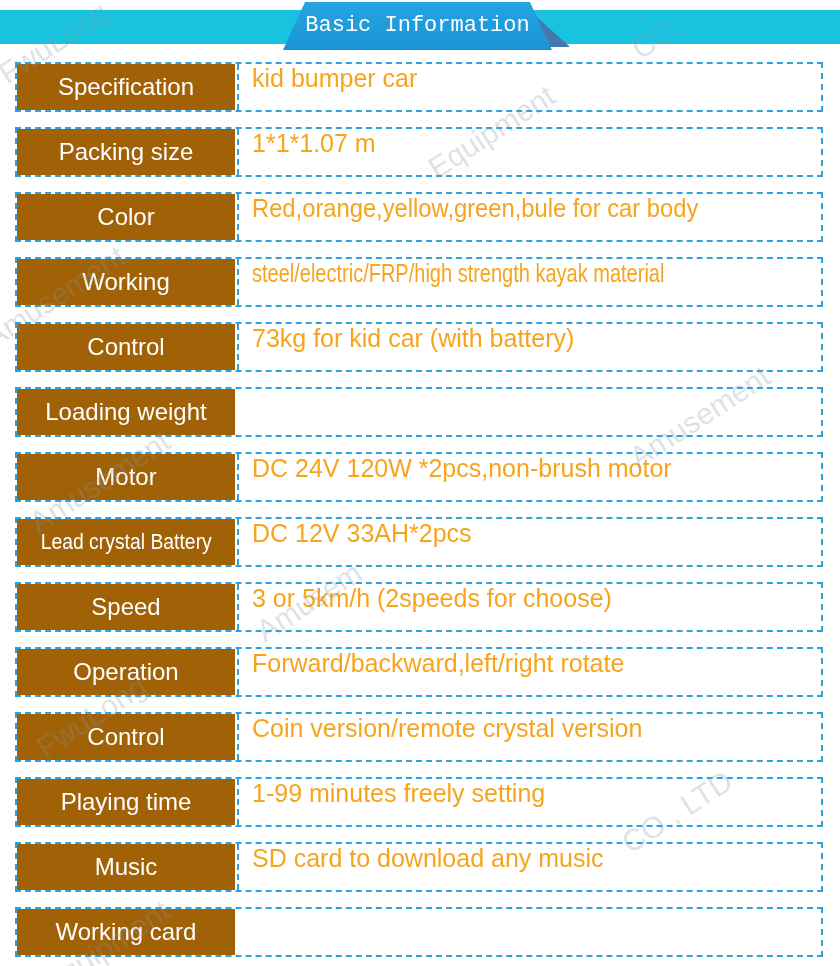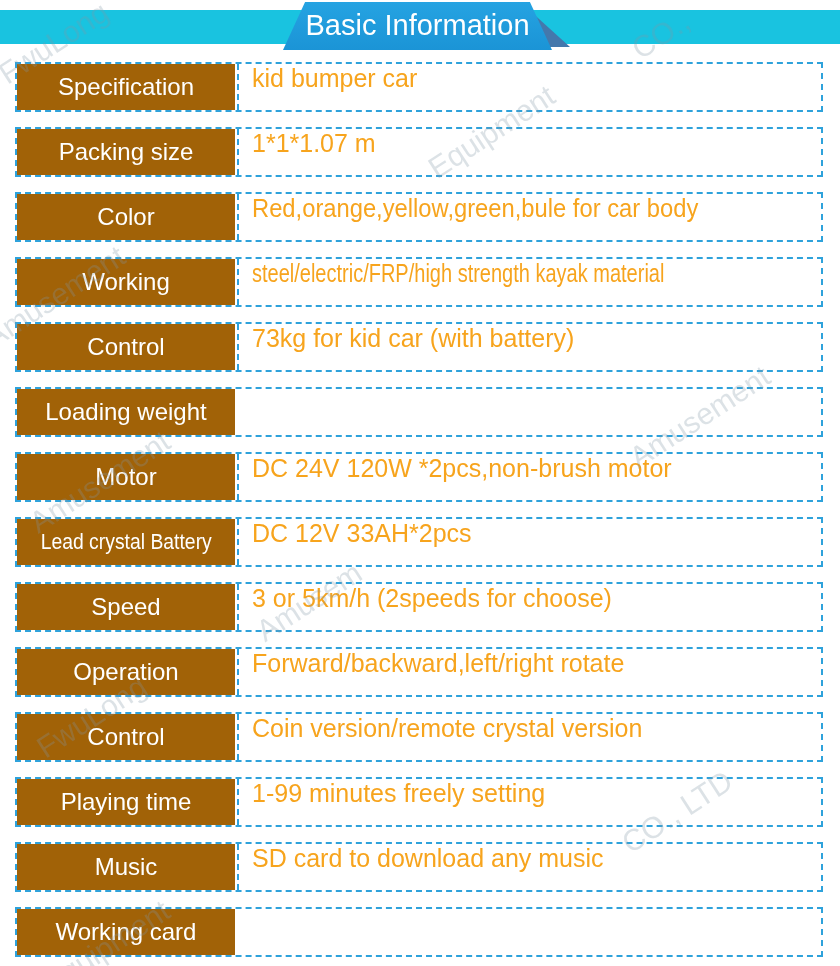--- a/index.html
+++ b/index.html
@@ -23,22 +23,23 @@
     background:#4478AC;
     clip-path:polygon(0 0,100% 100%,0 100%);
   }
   .banner-trapezoid{
     position:absolute;left:283px;top:2px;width:269px;height:48px;
     background:linear-gradient(#25A3E2,#1B94D6);
     clip-path:polygon(8.2% 0,91.8% 0,100% 100%,0 100%);
     display:flex;align-items:center;justify-content:center;
   }
   .banner-title{
-    color:#ffffff;font-size:29px;letter-spacing:0px;
+    color:#ffffff;font-size:22px;letter-spacing:0px;
     padding-bottom:2px;
+    font-family:Liberation Mono, monospace;
   }
 
   
   .rows{position:absolute;left:15px;top:62px;width:808px;}
   .row{
     position:relative;box-sizing:border-box;
     width:808px;height:50px;margin-bottom:15px;
     border:2px dashed #2EA2DB;
     background:#ffffff;
   }

